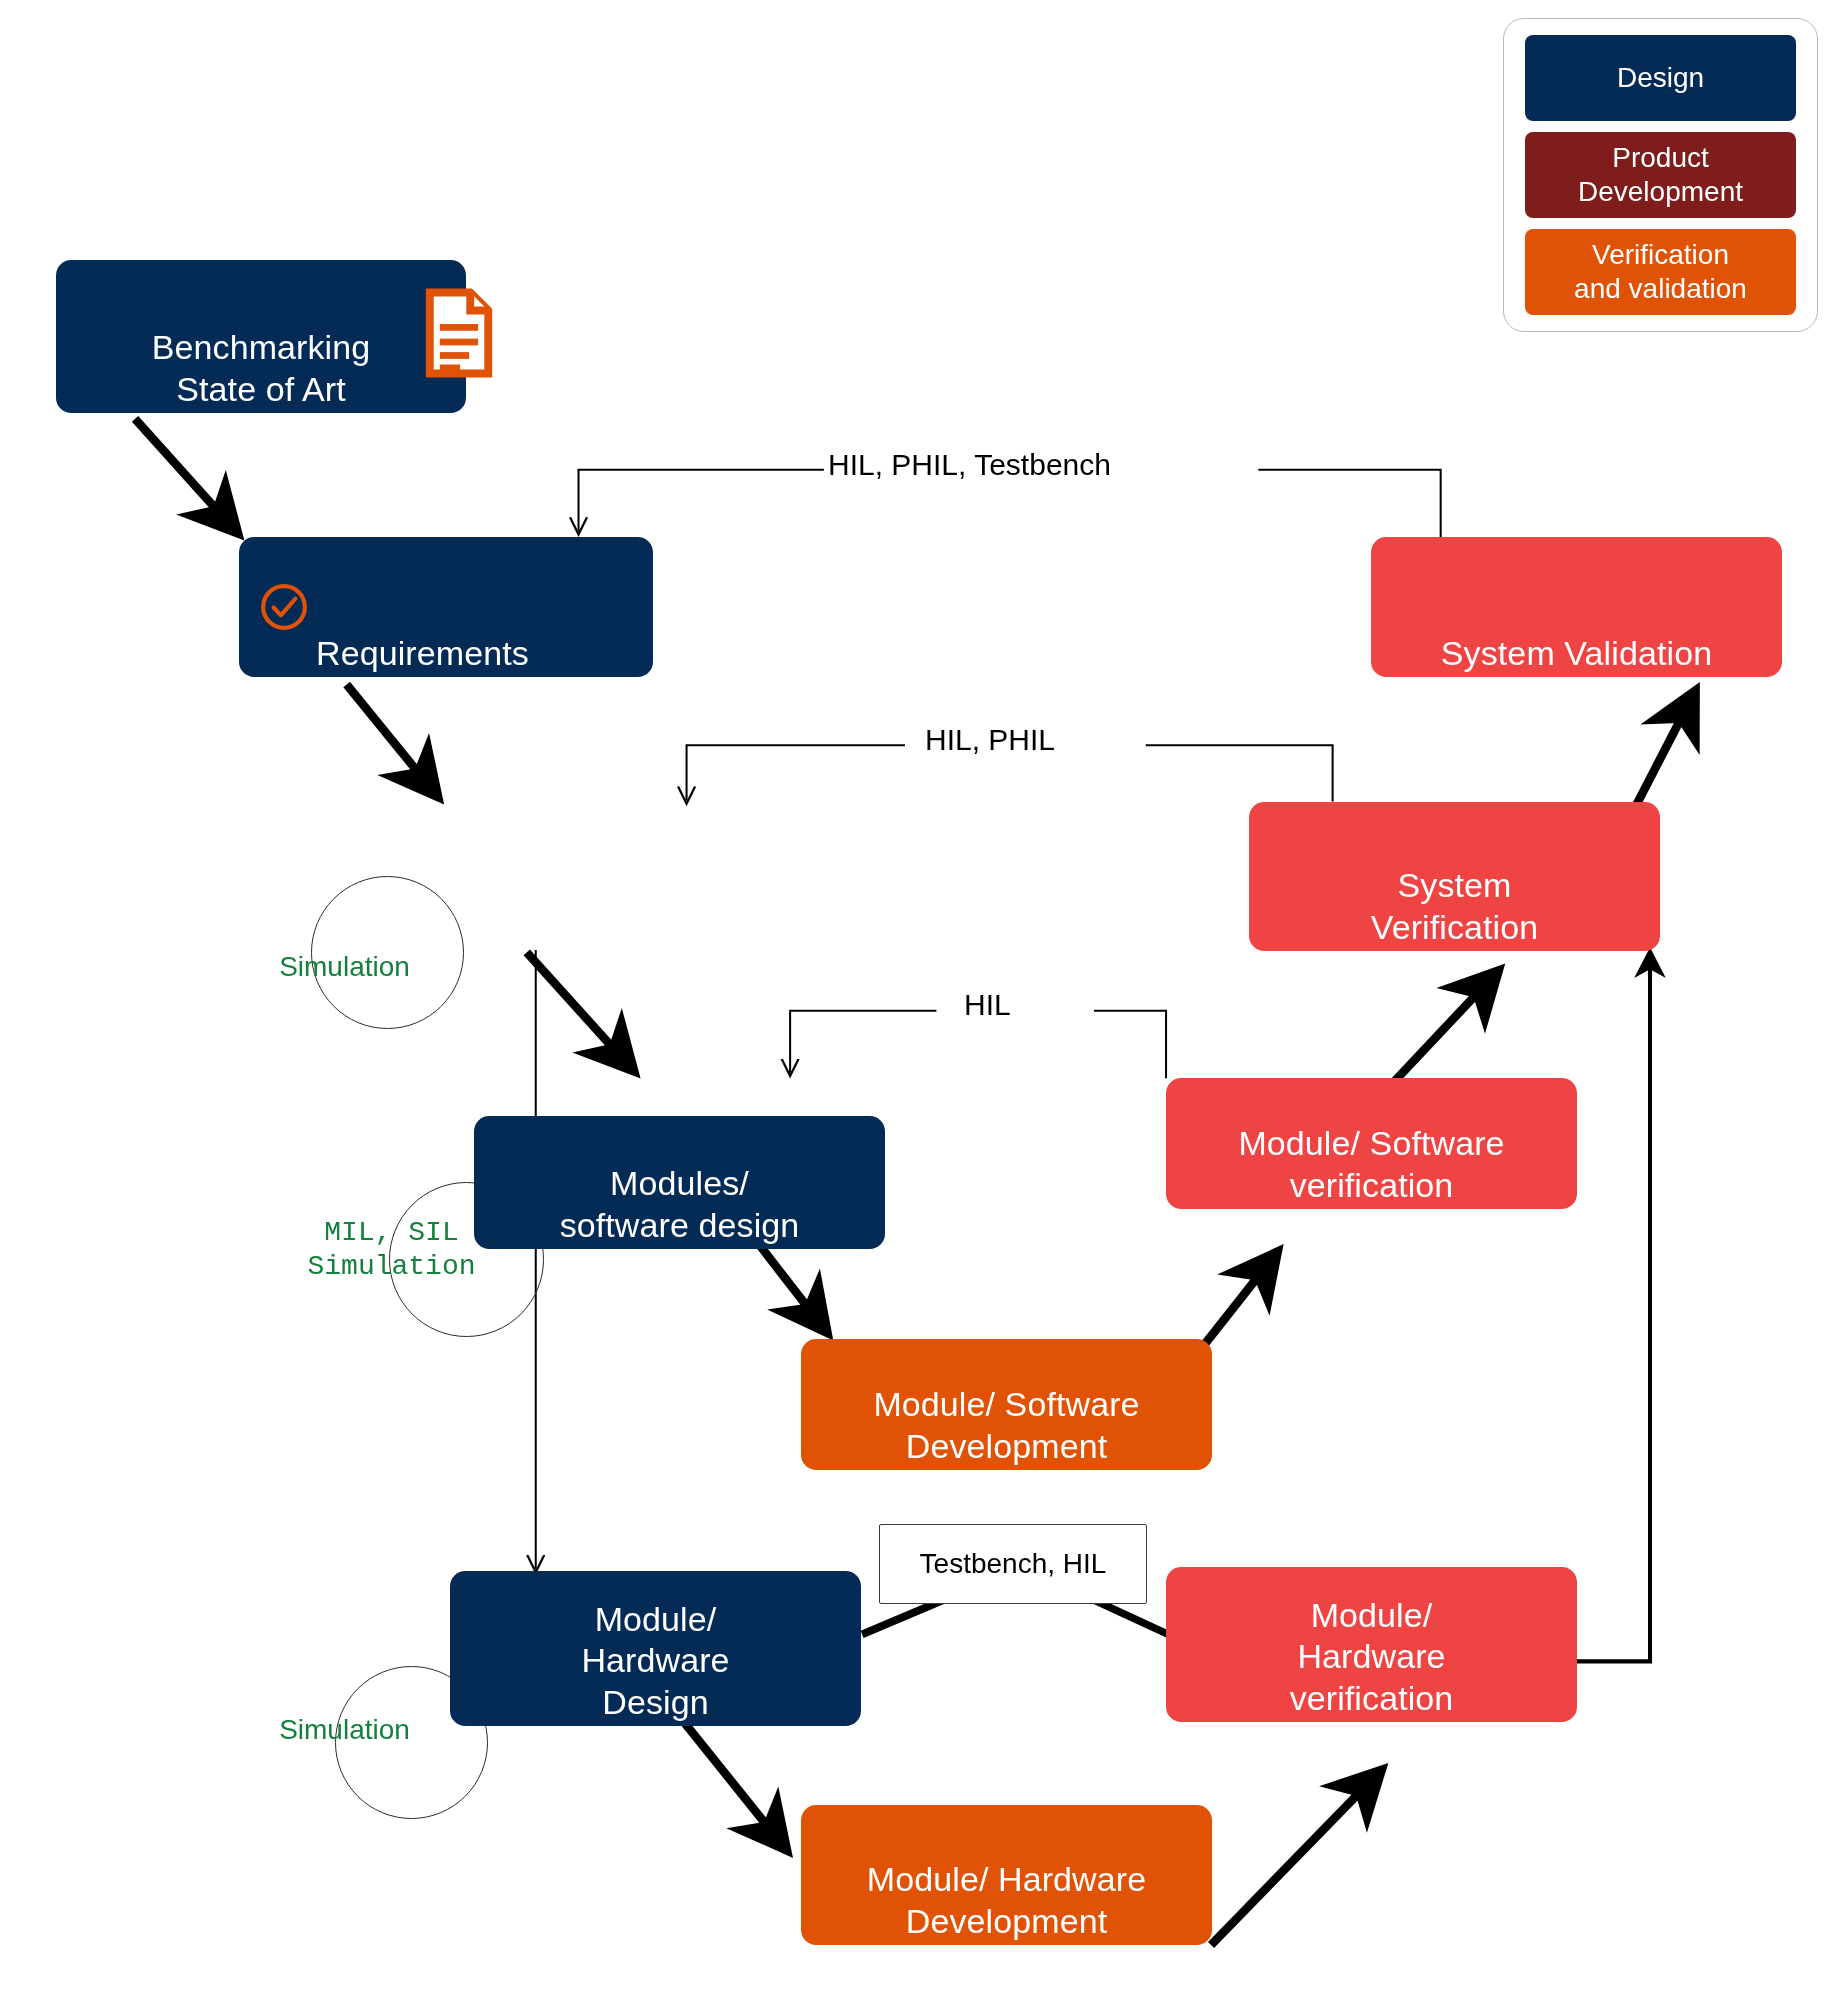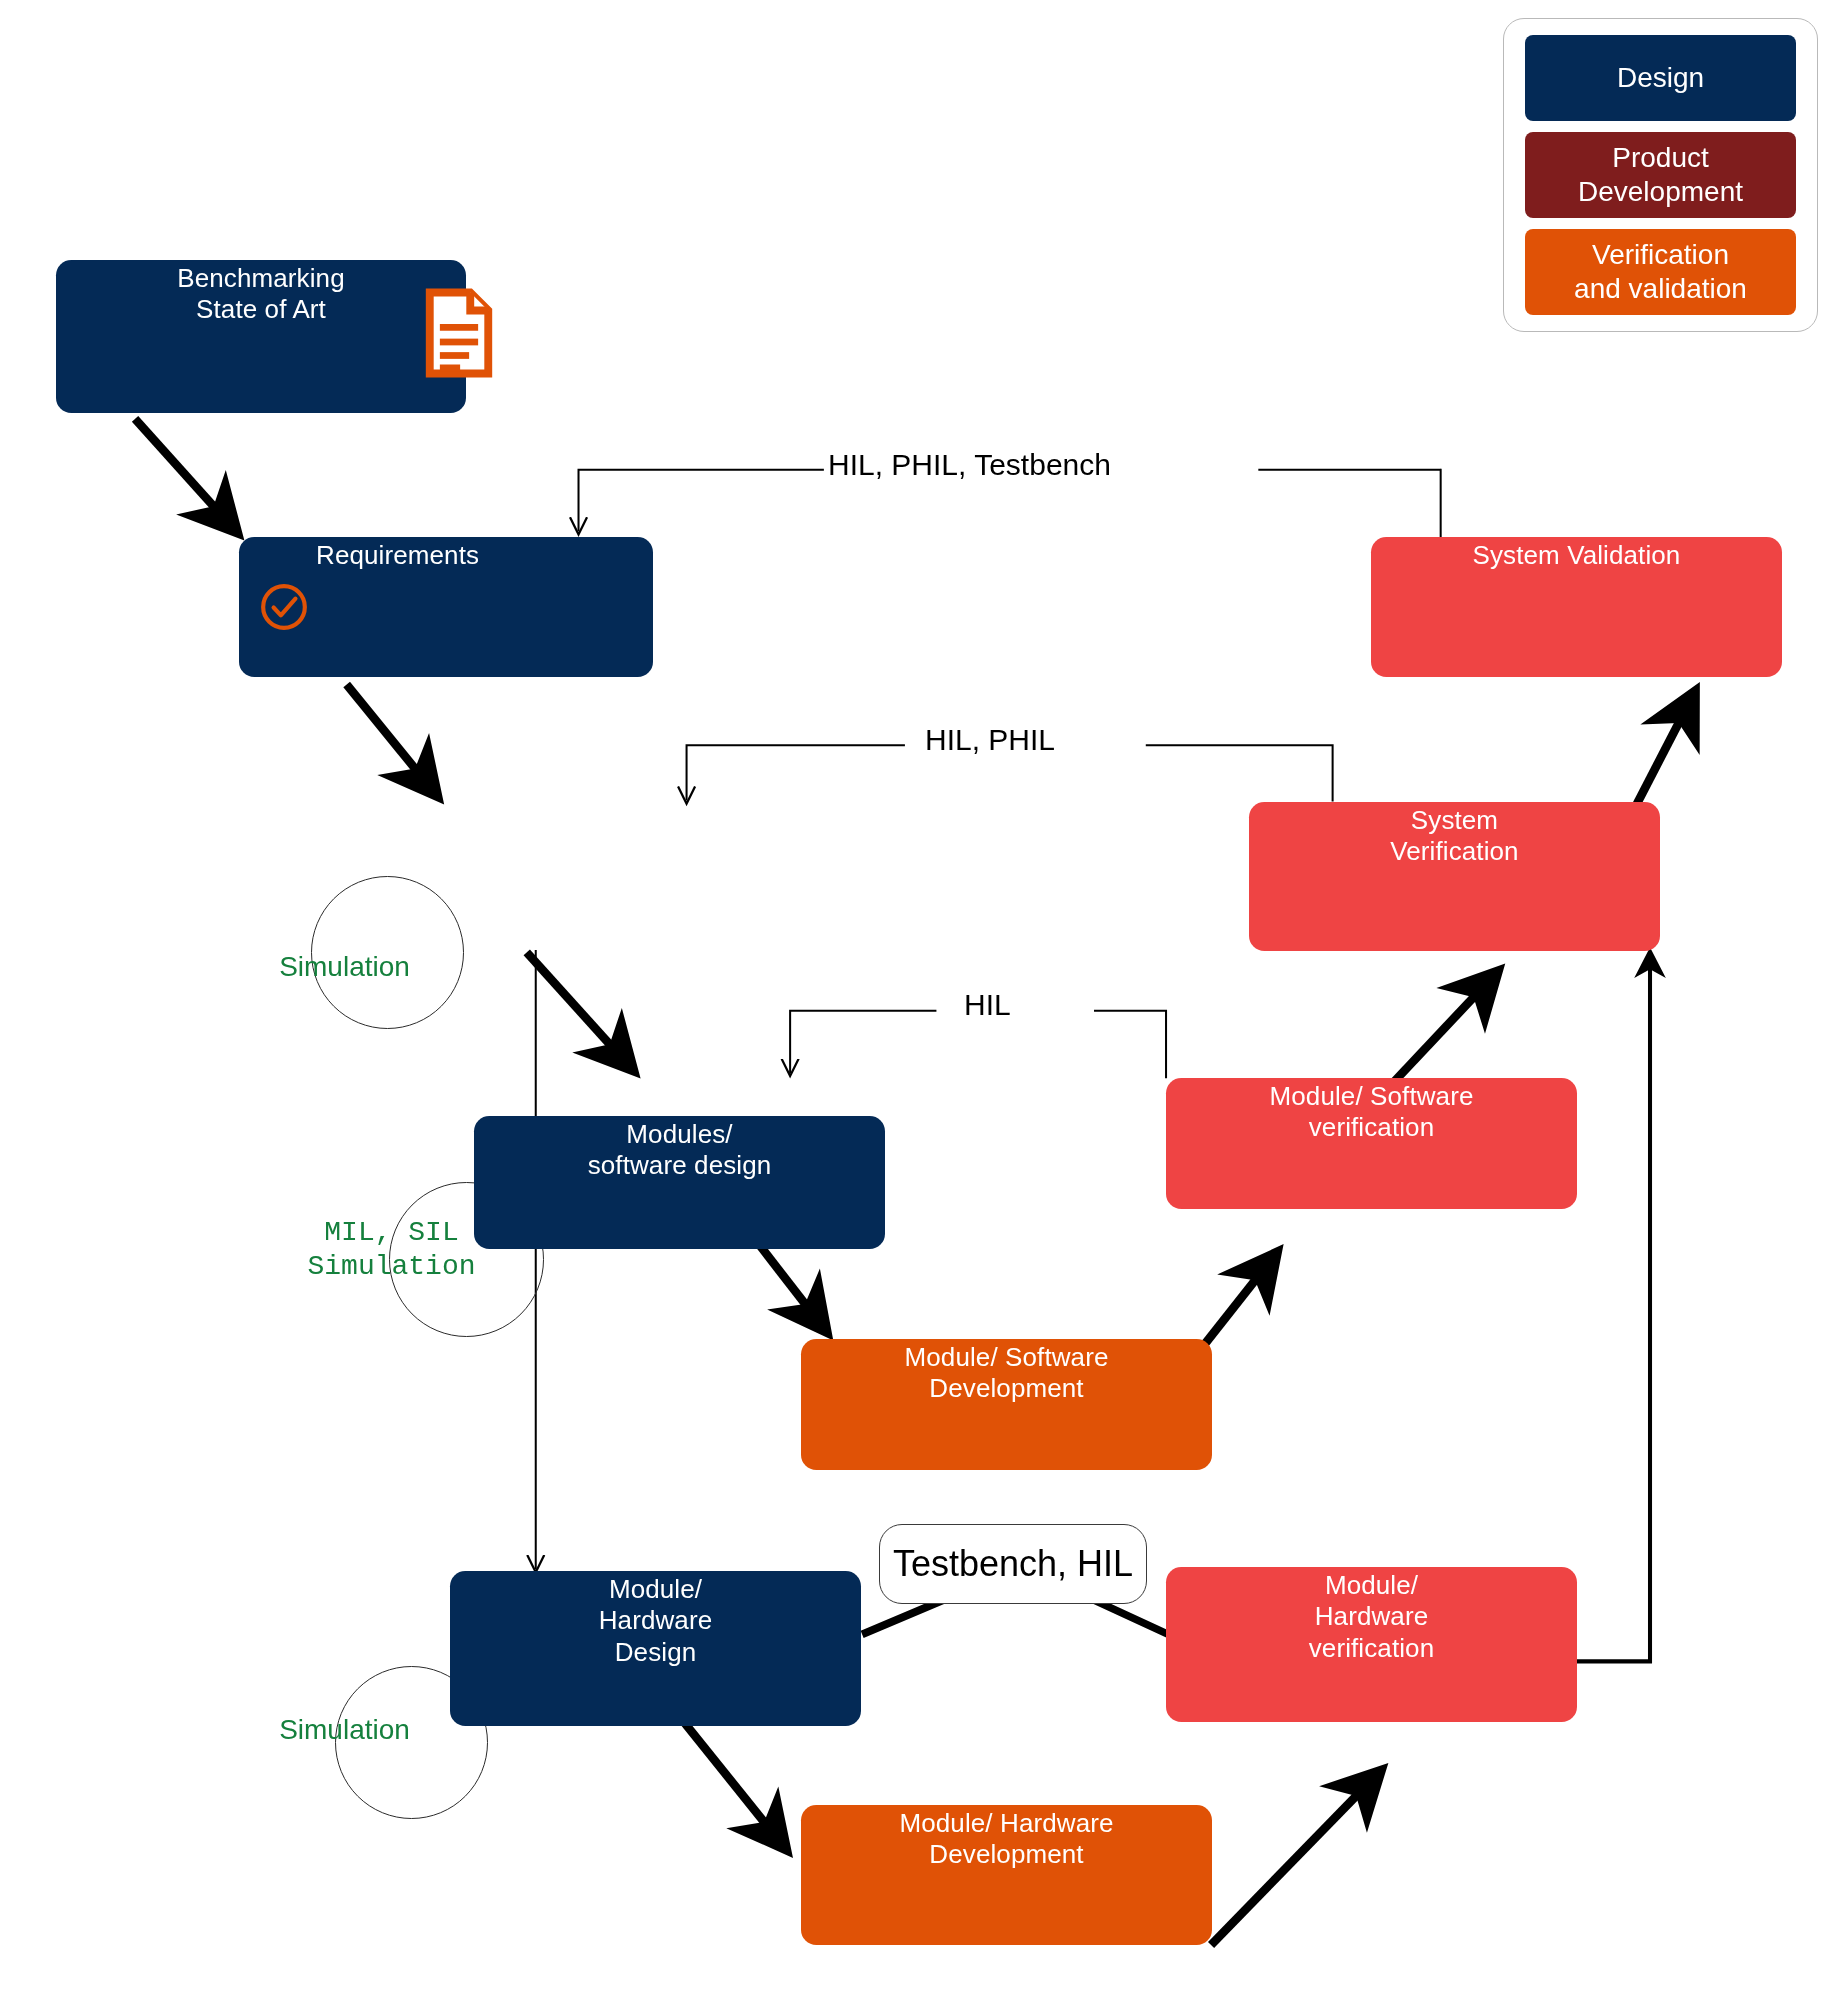--- a/index.html
+++ b/index.html
@@ -18,26 +18,26 @@
   #edges {
     position: absolute;
     left: 0; top: 0;
     width: 1840px;
     height: 2005px;
     pointer-events: none;
   }
   .node {
     position: absolute;
     display: flex;
-    align-items: flex-start;
+    align-items: flex-end;
     justify-content: center;
     text-align: center;
     border-radius: 15.3px;
     color: #ffffff;
-    font-size: 26px;
+    font-size: 34px;
     line-height: 1.22;
     letter-spacing: 0.1px;
     box-sizing: border-box;
     padding: 2.7px 11.7px;
     white-space: pre-line;
   }
   .node.design       { background: #042A56; }
   .node.product      { background: #ef4444; }
   .node.verification { background: #E05206; }
 
@@ -79,25 +79,25 @@
     white-space: pre-line;
   }
   .edge-label {
     position: absolute;
     font-size: 30px;
     color: #000000;
     white-space: nowrap;
   }
   .boxed-label {
     position: absolute;
-    font-size: 36px;
+    font-size: 28px;
     color: #000000;
     background: #ffffff;
     border: 1.4px solid #3a3a3a;
-    border-radius: 23px;
+    border-radius: 2px;
     padding: 7.2px 13.5px;
     white-space: nowrap;
     box-sizing: border-box;
     display: flex;
     align-items: center;
     justify-content: center;
   }
 
   
   #legend {

